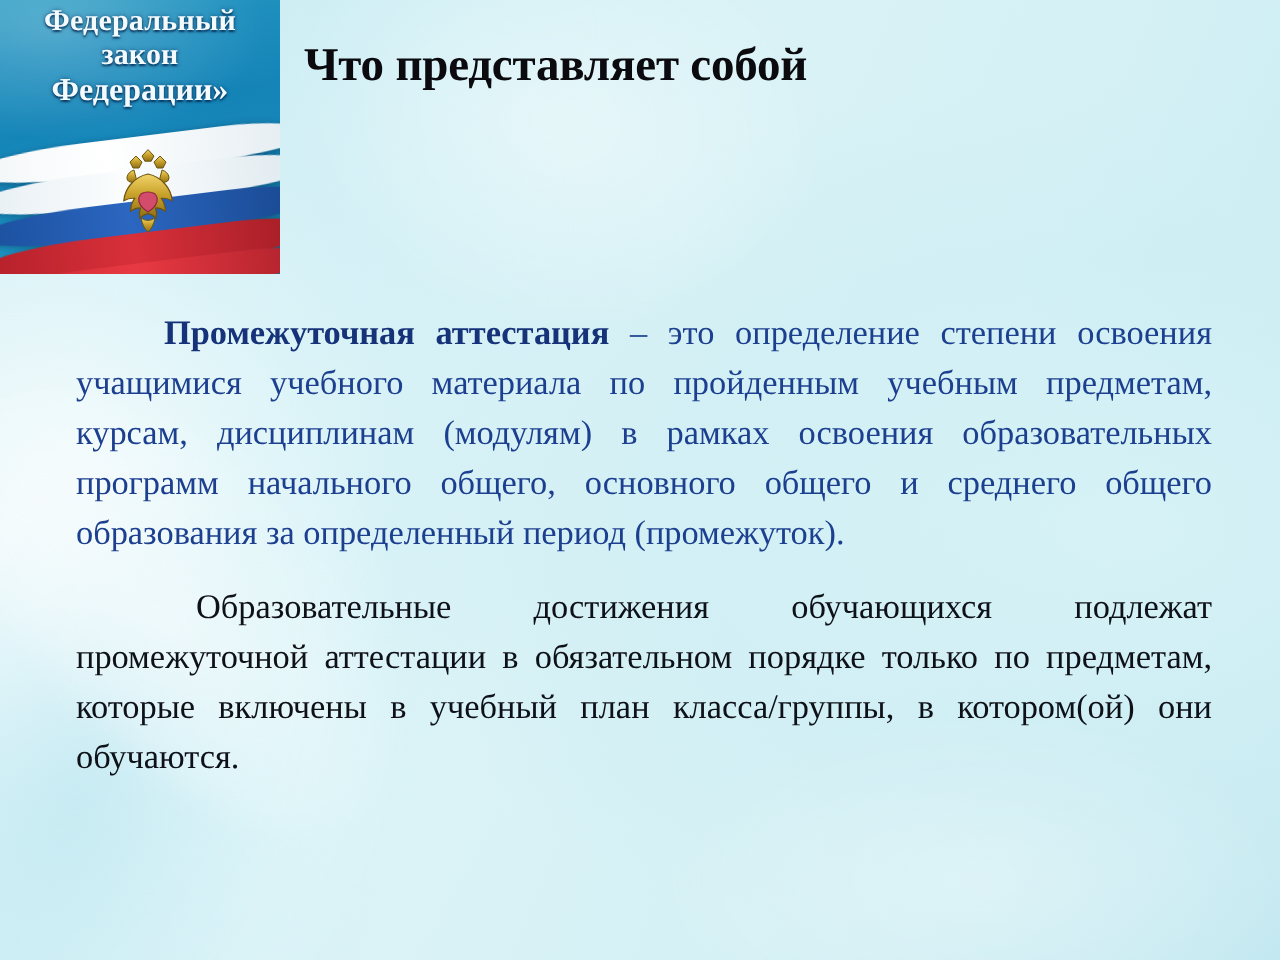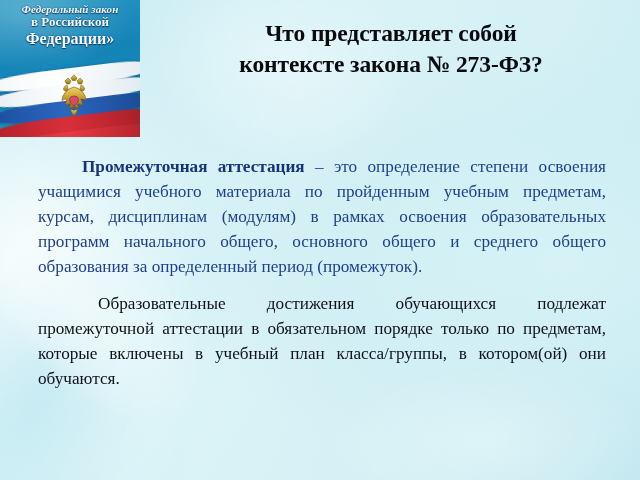--- a/index.html
+++ b/index.html
@@ -85,21 +85,21 @@
     left: 0; right: 0;
     top: 3px;
     text-align: center;
     color: #f3fbff;
     font-family: "Liberation Serif", serif;
     font-weight: bold;
     line-height: 1.12;
     text-shadow: 0 1px 1px rgba(0,40,80,0.75), 0 0 2px rgba(0,30,70,0.6);
     padding: 0 4px;
   }
-  #cover-title .l1 { display:block; font-size: 11px; letter-spacing: .1px; font-style: italic; }
+  #cover-title .l1 { display:block; font-size: 15px; letter-spacing: .1px; }
   #cover-title .l2 { display:block; font-size: 13.5px; }
   #cover-title .l3 { display:block; font-size: 13px; }
   #cover-title .l4 { display:block; font-size: 16px; }
 
   
   .flag-wrap {
     position: absolute;
     left: -12px;
     top: 60px;
     width: 170px;
@@ -128,21 +128,20 @@
     width: 44px;
     height: 48px;
   }
 
   
   #slide-title {
     position: absolute;
     left: 152px;
     top: 18px;
     width: 478px;
-    text-align: center;
     font-family: "Liberation Serif", serif;
     font-weight: bold;
     font-size: 23.5px;
     line-height: 1.33;
     color: #0a0a0f;
     letter-spacing: -0.1px;
   }
 
   
   #body-text {
@@ -181,21 +180,20 @@
   <div class="swirl swirl-b"></div>
   <div class="swirl swirl-c"></div>
   <div class="swirl swirl-d"></div>
   <div class="swirl swirl-e"></div>
 
   <div id="book-cover">
     <div class="cover-sheen"></div>
 
     <div id="cover-title">
       <span class="l1">Федеральный закон</span>
-      <span class="l3">в Российской</span>
       <span class="l4">Федерации»</span>
     </div>
 
     <div class="flag-wrap">
       <div class="flag-stripe fs-white"></div>
       <div class="flag-stripe fs-white2"></div>
       <div class="flag-stripe fs-blue"></div>
       <div class="flag-stripe fs-red"></div>
       <div class="flag-stripe fs-red2"></div>
     </div>
@@ -219,21 +217,20 @@
       <path d="M22 13 q-5 1 -8.5 5 q-3.2 3.6 -3.6 8.4 q3 -1.6 5.4 -1.2 q-2 3 -2 6.4 q2.6 -1.8 5 -1.6 q-1 2.6 -.4 5 q2.4 -2 4.1 -2.2 q1.7 .2 4.1 2.2 q.6 -2.4 -.4 -5 q2.4 -.2 5 1.6 q0 -3.4 -2 -6.4 q2.4 -.4 5.4 1.2 q-.4 -4.8 -3.6 -8.4 q-3.5 -4 -8.5 -5 z" fill="url(#gold)" stroke="#6d530d" stroke-width=".6"></path>
 
       <path d="M22 22 q-4 0 -4.6 3 q-.4 4 4.6 7 q5 -3 4.6 -7 q-.6 -3 -4.6 -3 z" fill="#d34c6b" stroke="#8c2840" stroke-width=".6"></path>
 
       <path d="M18.5 35 q3.5 2.4 7 0 q-1 5 -3.5 7 q-2.5 -2 -3.5 -7 z" fill="url(#gold)" stroke="#6d530d" stroke-width=".5"></path>
     </svg>
   </div>
 
   <div id="slide-title">
     <div>Что представляет собой</div>
-    <div>контексте закона № 273-ФЗ?</div>
   </div>
 
   <div id="body-text">
     <p class="para" id="para-1"><span class="term">Промежуточная аттестация</span><span> – это определение степени освоения учащимися учебного материала по пройденным учебным предметам, курсам, дисциплинам (модулям) в рамках освоения образовательных программ начального общего, основного общего и среднего общего образования за определенный период (промежуток).</span></p>
 
     <p class="para" id="para-2">Образовательные достижения обучающихся подлежат промежуточной аттестации в обязательном порядке только по предметам, которые включены в учебный план класса/группы, в котором(ой) они обучаются.</p>
   </div>
 
 </div>
 

